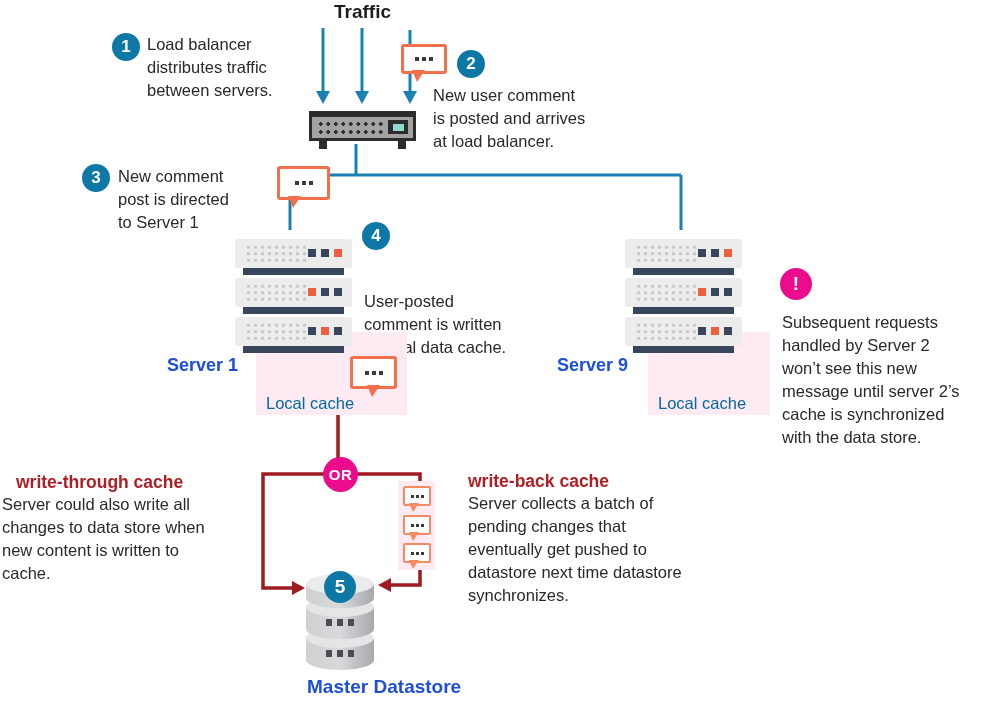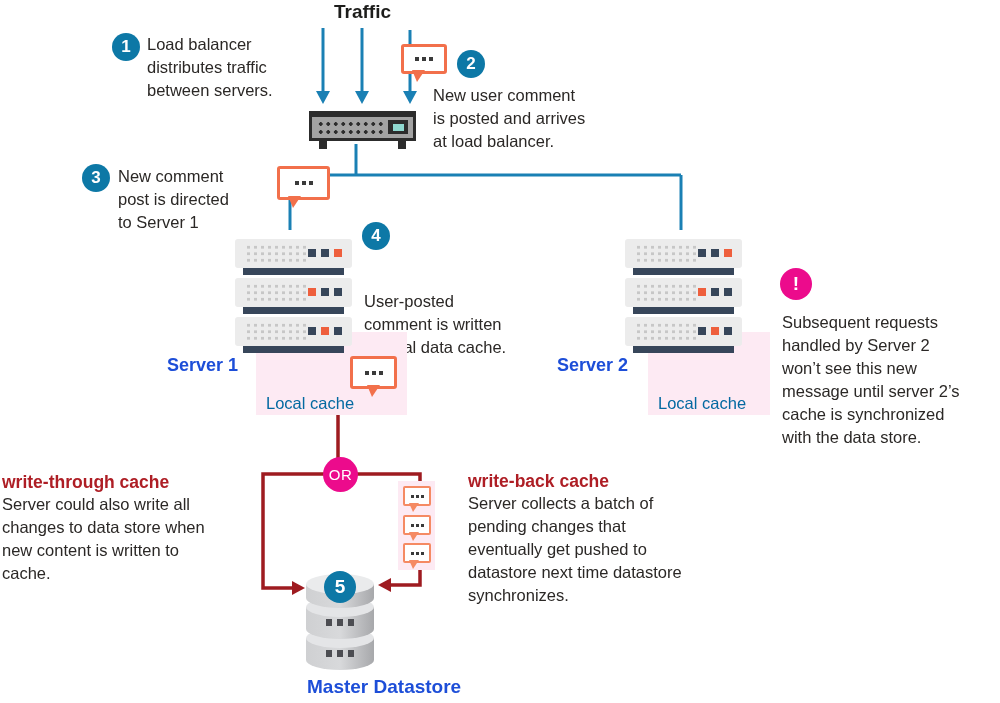--- a/index.html
+++ b/index.html
@@ -12,21 +12,21 @@
   .title{font-weight:bold;font-size:19px;color:#1d1d1b;}
   .bold-label{font-weight:bold;font-size:18px;color:#1d4ed8;}
   .num-circle{
     width:28px;height:28px;border-radius:50%;background:#0d78a6;color:#fff;
     font-weight:bold;font-size:17px;display:flex;align-items:center;justify-content:center;
     z-index:5;
   }
   .magenta-circle{background:#ec0b8c;}
   .or-circle{
     width:35px;height:35px;border-radius:50%;background:#ec0b8c;color:#fff;
-    font-weight:normal;font-size:15px;display:flex;align-items:center;justify-content:center;
+    font-weight:bold;font-size:15px;display:flex;align-items:center;justify-content:center;
     z-index:5;letter-spacing:.5px;
   }
   .pink-rect{background:#fdeaf3;z-index:2;}
   .bubble{
     background:#fff;border:3px solid #f2704b;border-radius:3px;z-index:4;
     display:flex;align-items:center;justify-content:center;box-sizing:border-box;
   }
   .bubble .tail{
     position:absolute;bottom:-11px;left:8px;width:0;height:0;
     border-left:5px solid transparent;border-right:8px solid transparent;
@@ -225,38 +225,38 @@
     <div class="srv-unit">
       <i class="srv-dots"></i>
       <span class="srv-squares">
           <i class="navy"></i>
           <i class="orng"></i>
           <i class="navy"></i>
         </span>
     </div>
     <div class="srv-bar"></div>
   </div>
-  <div class="abs bold-label" style="left:557px;top:355px;">Server 2</div>
+  <div class="abs bold-label" style="left:557px;top:355px;">Server 9</div>
   <div class="abs local-cache" style="left:658px;top:394px;">Local cache</div>
 
   <div class="abs num-circle magenta-circle" style="left:780px;top:268px;width:32px;height:32px;font-size:19px;">
     <span>!</span>
   </div>
   <div class="abs txt" style="left:782px;top:311px;width:218px;">Subsequent requests
 handled by Server 2
 won’t see this new
 message until server 2’s
 cache is synchronized
 with the data store.</div>
 
   <div class="abs or-circle" style="left:323px;top:457px;">
     <span>OR</span>
   </div>
 
-  <div class="abs red-head" style="left:2px;top:472px;">write-through cache</div>
+  <div class="abs red-head" style="left:16px;top:472px;">write-through cache</div>
   <div class="abs txt" style="left:2px;top:493px;width:265px;">Server could also write all
 changes to data store when
 new content is written to
 cache.</div>
 
   <div class="abs red-head" style="left:468px;top:471px;">write-back cache</div>
   <div class="abs txt" style="left:468px;top:492px;width:295px;">Server collects a batch of
 pending changes that
 eventually get pushed to
 datastore next time datastore

